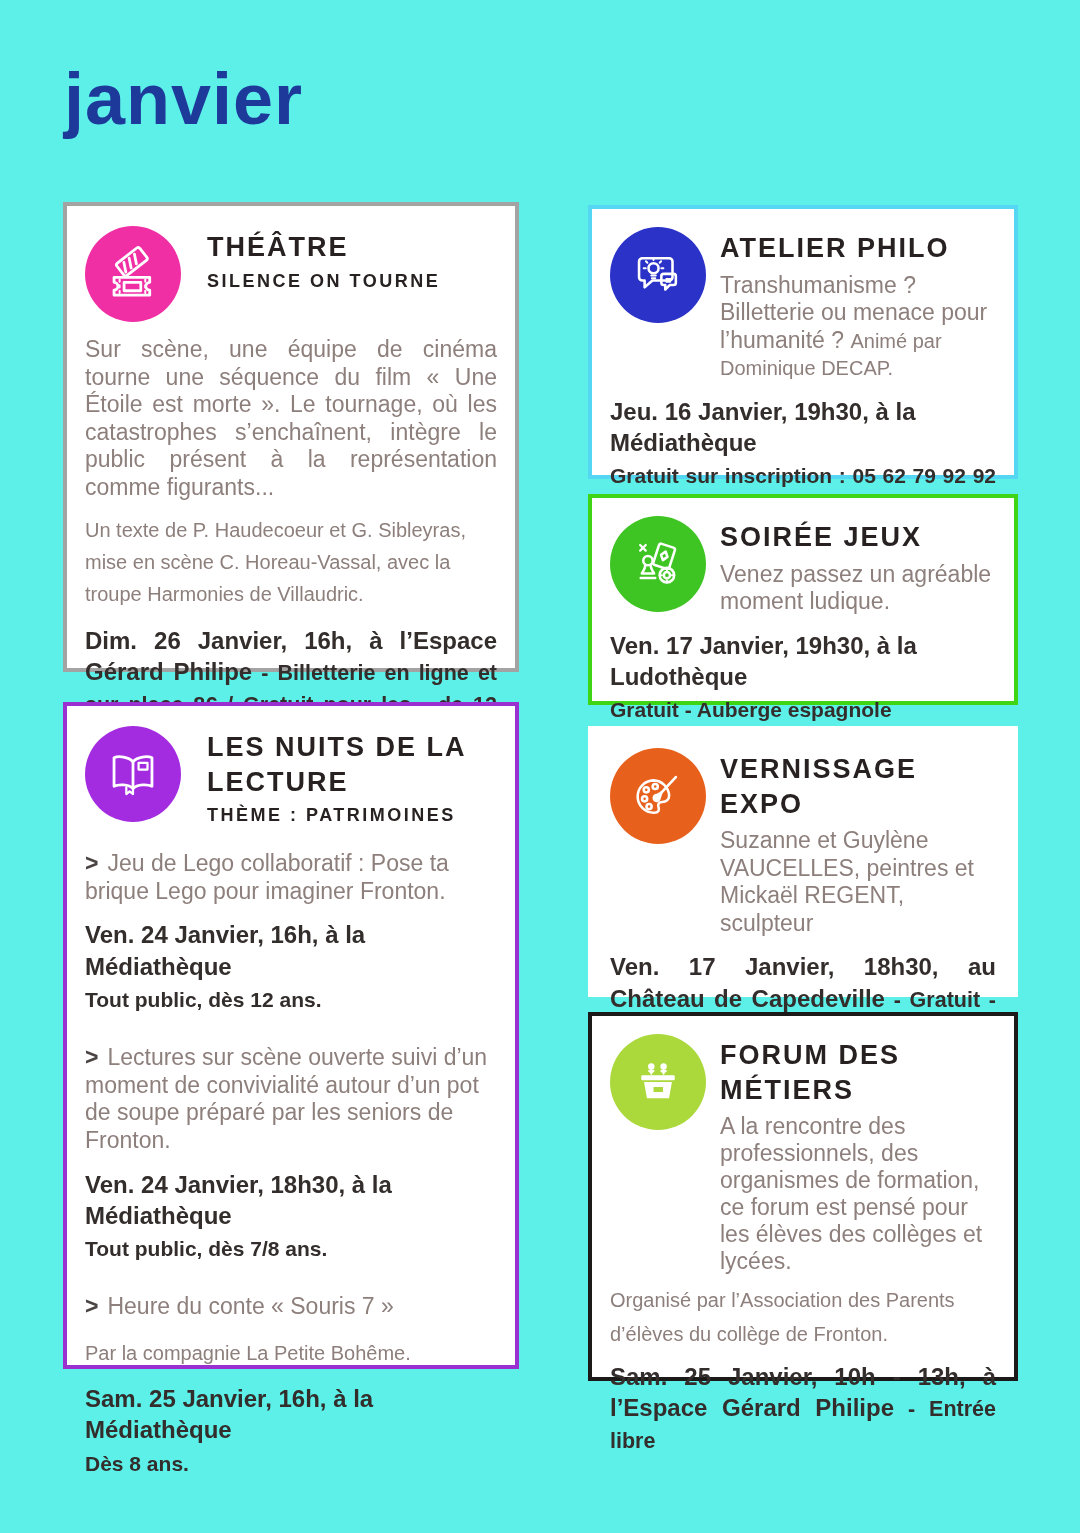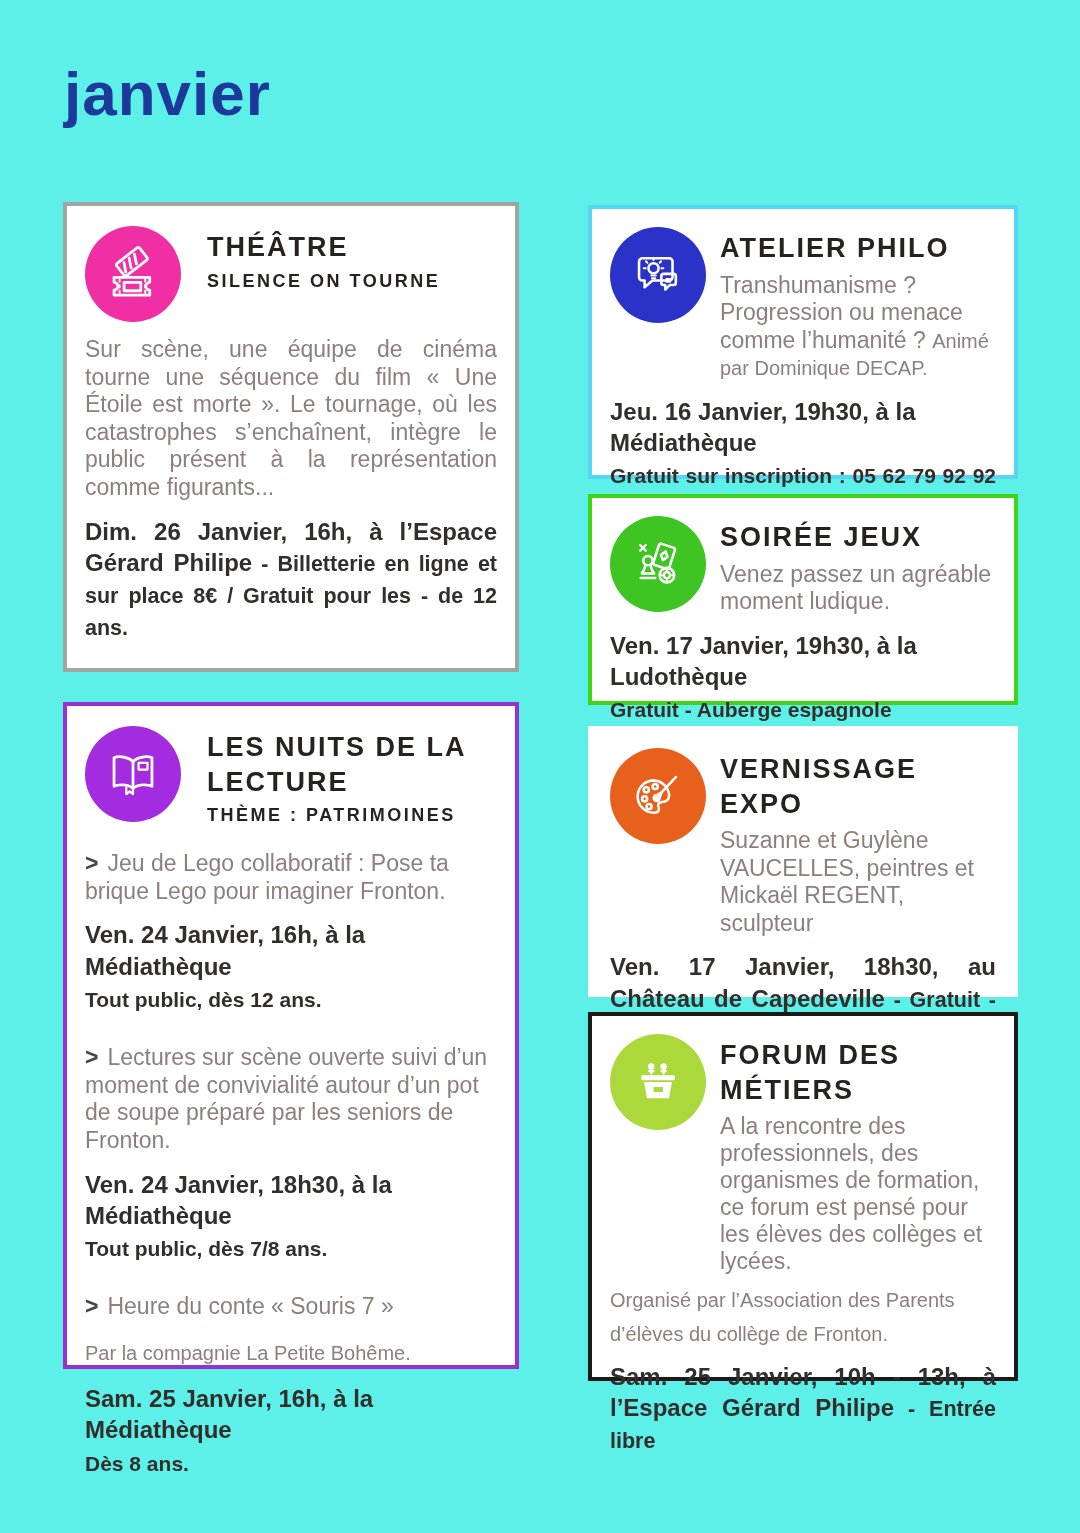--- a/index.html
+++ b/index.html
@@ -3,21 +3,21 @@
 <meta charset="utf-8">
 <style>
   html,body { margin:0; padding:0; }
   .page {
     position:relative; width:1080px; height:1533px;
     background:#5CF0E9; overflow:hidden;
     font-family:"Liberation Sans","DejaVu Sans",sans-serif;
   }
   .page-title {
     position:absolute; left:64px; top:58px; margin:0;
-    font-size:62px; font-weight:bold; color:#1D3A9B; letter-spacing:1px;
+    font-size:72px; font-weight:bold; color:#1D3A9B; letter-spacing:1px;
   }
   .card {
     position:absolute; background:#ffffff; box-sizing:border-box;
     padding:16px 18px;
   }
   .card-theatre { left:63px;  top:202px;  width:456px; height:470px; border:4px solid #a3a3a3; }
   .card-lecture { left:63px;  top:702px;  width:456px; height:667px; border:4px solid #9B30D0; }
   .card-philo   { left:588px; top:205px;  width:430px; height:274px; border:4px solid #55D7F3; padding:14px 18px; }
   .card-jeux    { left:588px; top:494px;  width:430px; height:211px; border:4px solid #3FD414; padding:14px 18px; }
   .card-expo    { left:588px; top:726px;  width:430px; height:271px; border:4px solid #ffffff; padding:14px 18px; }
@@ -83,20 +83,21 @@
           <rect x="18" y="33.5" width="15" height="7.5"></rect>
           <path d="M14 31 v2 M14 36 v2 M14 41 v2 M37 31 v2 M37 36 v2 M37 41 v2" stroke-width="1.8"></path>
         </svg>
       </div>
       <div class="head-text">
         <div class="card-title">THÉÂTRE</div>
         <div class="card-subtitle">SILENCE ON TOURNE</div>
       </div>
     </div>
     <p class="body justify">Sur scène, une équipe de cinéma tourne une séquence du film « Une Étoile est morte ». Le tournage, où les catastrophes s’enchaînent, intègre le public présent à la représentation comme figurants...</p>
+    <p class="small">Un texte de P. Haudecoeur et G. Sibleyras, mise en scène C. Horeau-Vassal, avec la troupe Harmonies de Villaudric.</p>
     <p class="date justify"><span>Dim. 26 Janvier, 16h, à l’Espace Gérard Philipe</span><span class="detail"> - Billetterie en ligne et sur place 8€ / Gratuit pour les - de 12 ans.</span></p>
   </section>
 
   <section class="card card-lecture">
     <div class="card-header">
       <div class="icon-circle bg-purple">
         <svg viewBox="0 0 52 52" width="58" height="58" fill="none" stroke="#ffffff" stroke-width="2.5" stroke-linecap="round" stroke-linejoin="round">
           <path d="M26 15 C22 10.5 13 9.5 9 11.5 V 37 C13 35 22 35 26 39 C30 35 39 35 43 37 V 11.5 C39 9.5 30 10.5 26 15 Z"></path>
           <path d="M26 15 V 39"></path>
           <rect x="31" y="16" width="8" height="6" stroke-width="2"></rect>
@@ -136,21 +137,21 @@
           <path d="M12 11 h24 a3 3 0 0 1 3 3 v14 a3 3 0 0 1 -3 3 h-15 l-7 6 v-6 h-2 a3 3 0 0 1 -3 -3 v-14 a3 3 0 0 1 3 -3 z"></path>
           <circle cx="22" cy="20" r="4.5"></circle>
           <path d="M20 26.5 h4 M20.5 29 h3" stroke-width="1.8"></path>
           <path d="M22 12.5 v-1.5 M16.5 15 l-1.3 -1.3 M27.5 15 l1.3 -1.3 M15 20 h-1.8 M29 20 h1.8" stroke-width="1.8"></path>
           <path d="M31 25 h9 a2 2 0 0 1 2 2 v6 a2 2 0 0 1 -2 2 h-3.5 l-4 4 v-4 h-1.5 a2 2 0 0 1 -2 -2 v-6 a2 2 0 0 1 2 -2 z"></path>
           <path d="M33.5 29.5 h5 M33.5 32 h3.5" stroke-width="1.8"></path>
         </svg>
       </div>
       <div class="head-text">
         <div class="card-title">ATELIER PHILO</div>
-        <p class="body"><span>Transhumanisme ? Progression ou menace comme l’humanité ?</span> <span class="small-inline">Animé par Dominique DECAP.</span></p>
+        <p class="body"><span>Transhumanisme ? Billetterie ou menace pour l’humanité ?</span> <span class="small-inline">Animé par Dominique DECAP.</span></p>
       </div>
     </div>
     <p class="date">Jeu. 16 Janvier, 19h30, à la Médiathèque</p>
     <p class="date-note justify">Gratuit sur inscription : 05 62 79 92 92 / contact@mairie-fronton.fr</p>
   </section>
 
   <section class="card card-jeux">
     <div class="card-header tight">
       <div class="icon-circle bg-green">
         <svg viewBox="0 0 52 52" width="58" height="58" fill="none" stroke="#ffffff" stroke-width="2.3" stroke-linecap="round" stroke-linejoin="round">

